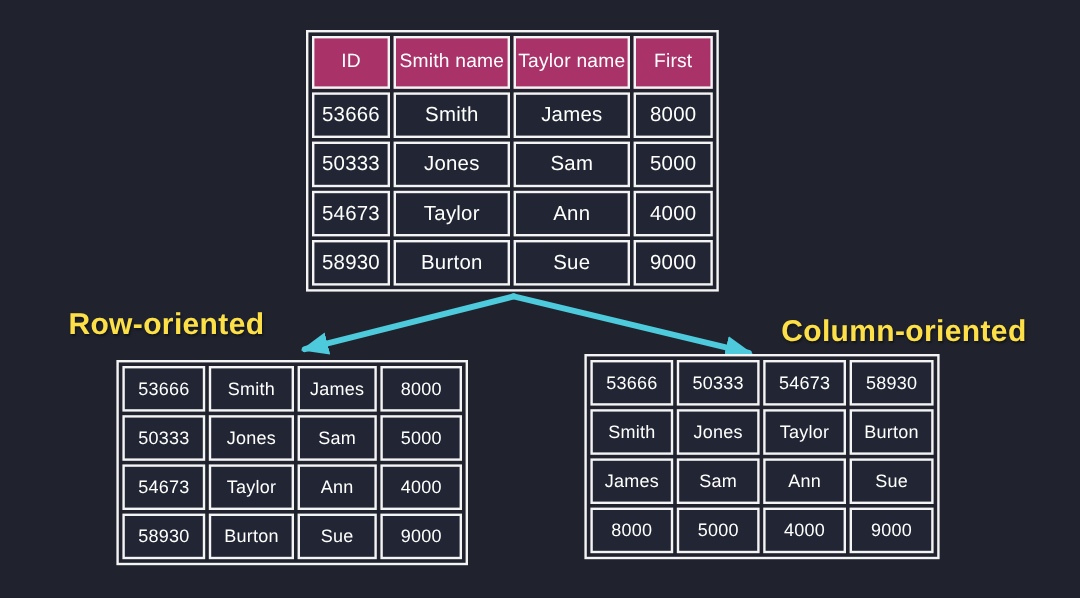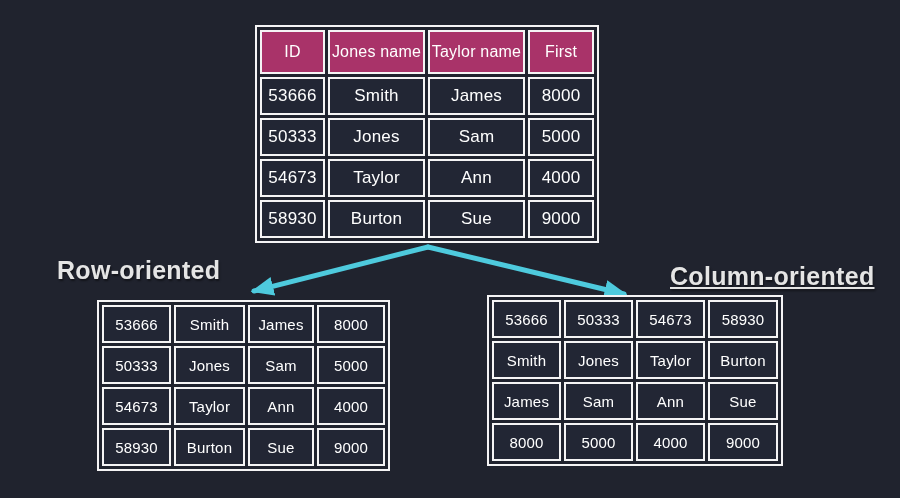--- a/index.html
+++ b/index.html
@@ -48,29 +48,29 @@
   }
   table.main td { height: 38px; font-size: 17px; }
   table.small td { height: 38px; font-size: 15px; }
 
   .main  { left: 255px; top: 25px; }
   .left-tbl  { left: 97px;  top: 300px; }
   .right-tbl { left: 487px; top: 295px; }
 
   .label {
     position: absolute;
-    color: #e5e5e5;
+    color: #fde047;
     font-weight: 700;
     font-size: 25px;
     letter-spacing: 0.3px;
     text-shadow: 1px 2px 2px rgba(0,0,0,0.45);
     white-space: nowrap;
   }
   .row-label { left: 57px;  top: 256px; }
-  .col-label { left: 670px; top: 262px; text-decoration: underline; }
+  .col-label { left: 651px; top: 262px; }
 </style>
 </head>
 <body>
 
 <div class="canvas">
 
   <svg class="arrows" viewBox="0 0 900 498" xmlns="http://www.w3.org/2000/svg">
     <defs>
       <marker id="ah" markerUnits="strokeWidth" markerWidth="4.6" markerHeight="3.8" refX="3.9" refY="1.9" orient="auto">
         <path d="M0,0 L4.6,1.9 L0,3.8 Z" fill="#4ecadd"></path>
@@ -83,21 +83,21 @@
   <table class="tbl main">
     <colgroup>
         <col style="width:65px">
         <col style="width:97px">
         <col style="width:97px">
         <col style="width:66px">
       </colgroup>
     <thead>
       <tr>
         <th>ID</th>
-        <th>Jones name</th>
+        <th>Smith name</th>
         <th>Taylor name</th>
         <th>First</th>
       </tr>
     </thead>
     <tbody>
       <tr>
         <td>53666</td>
         <td>Smith</td>
         <td>James</td>
         <td>8000</td>

